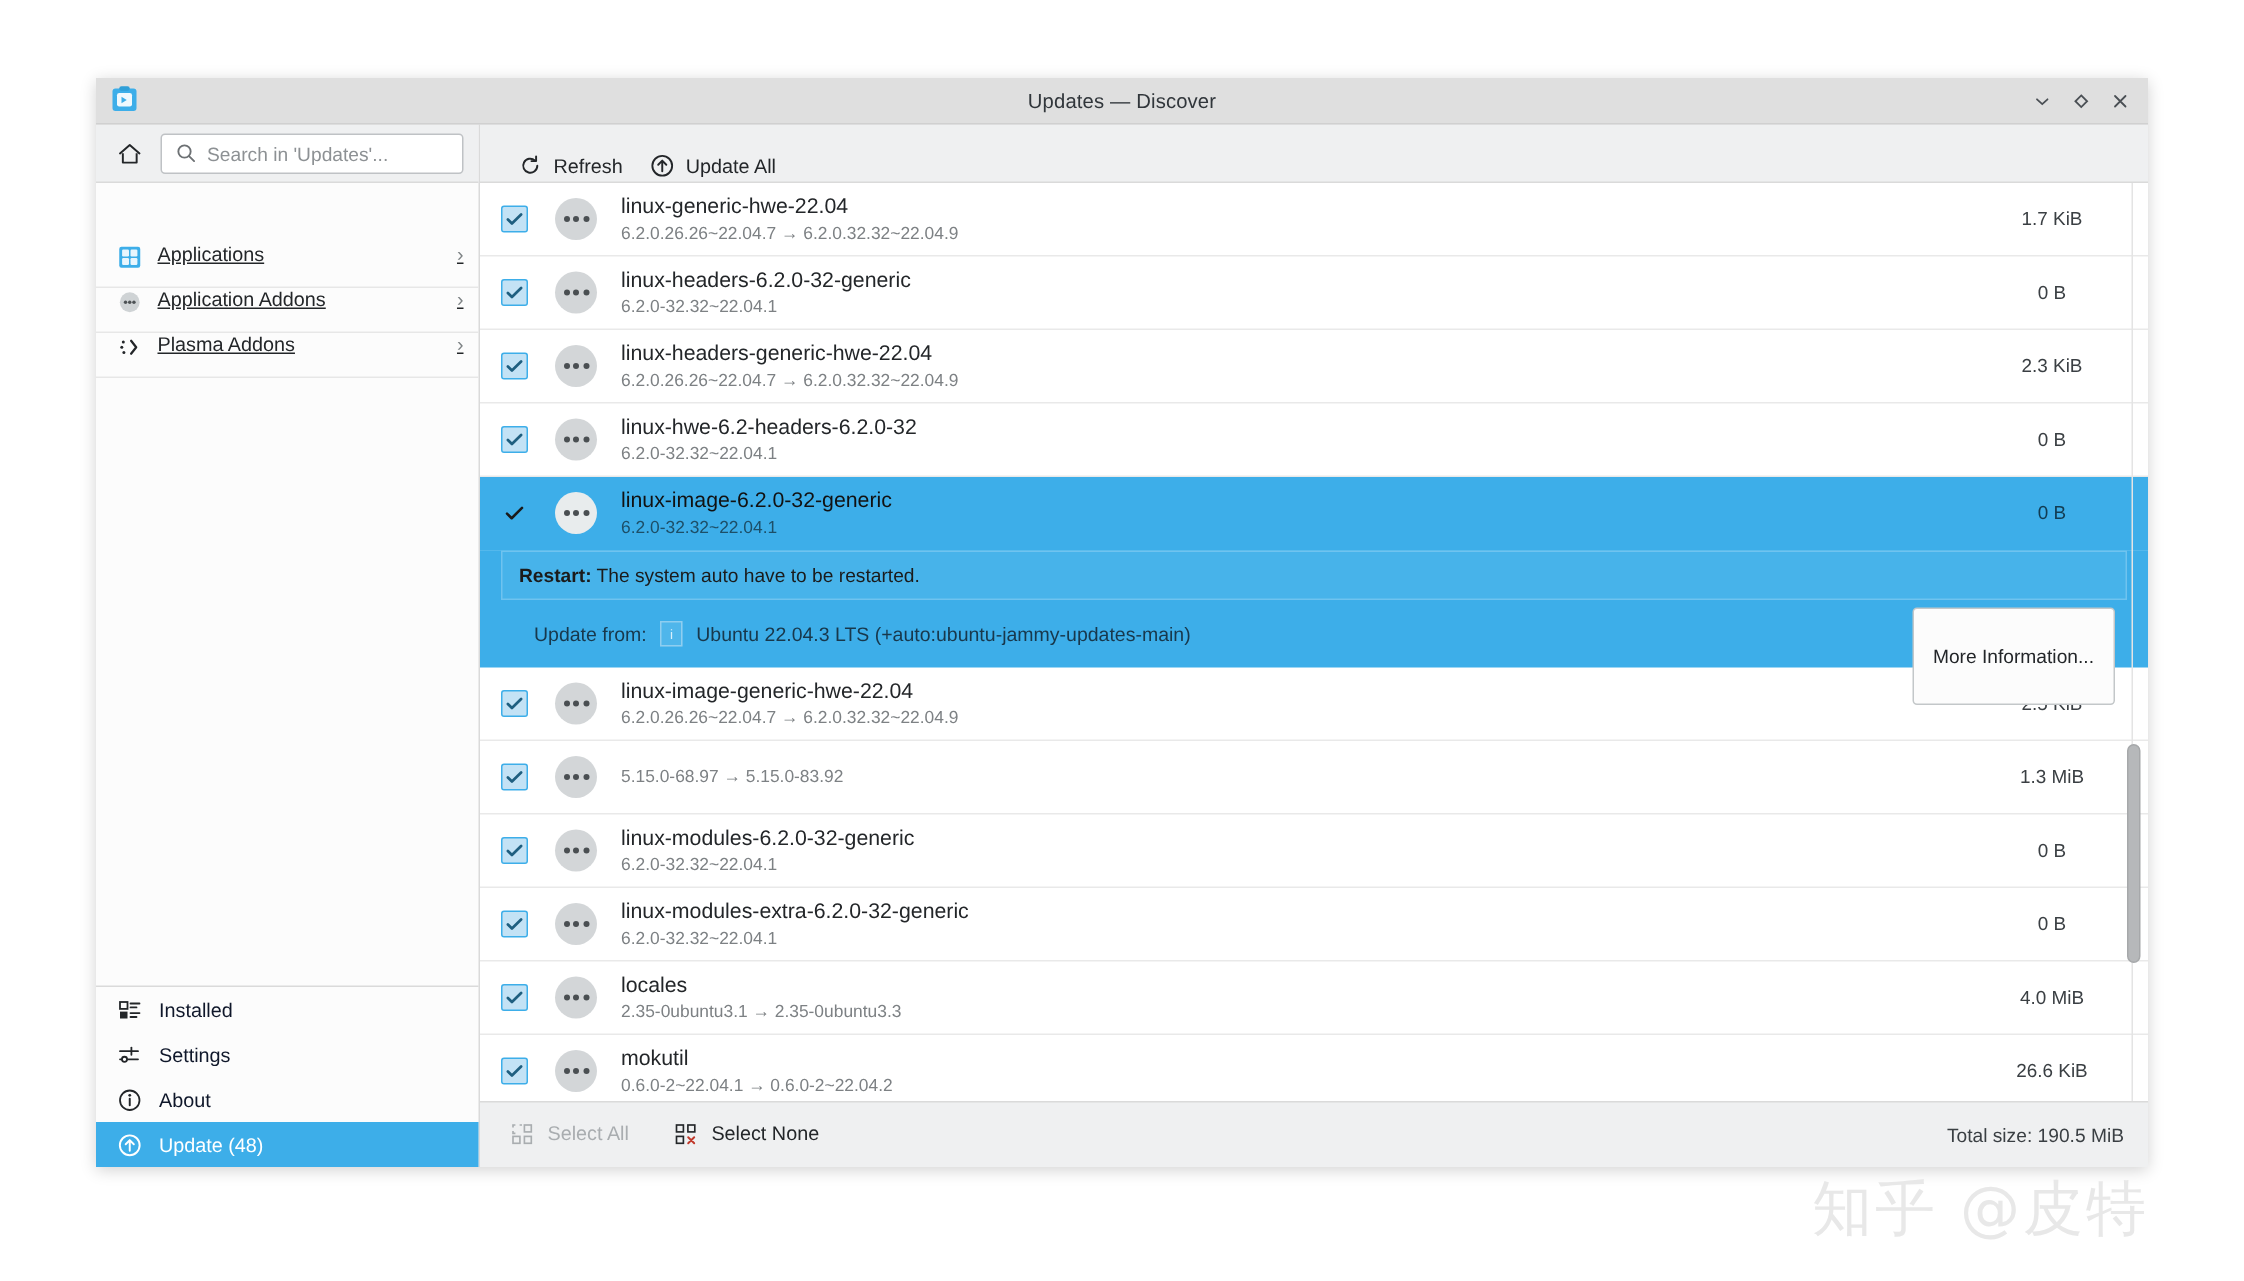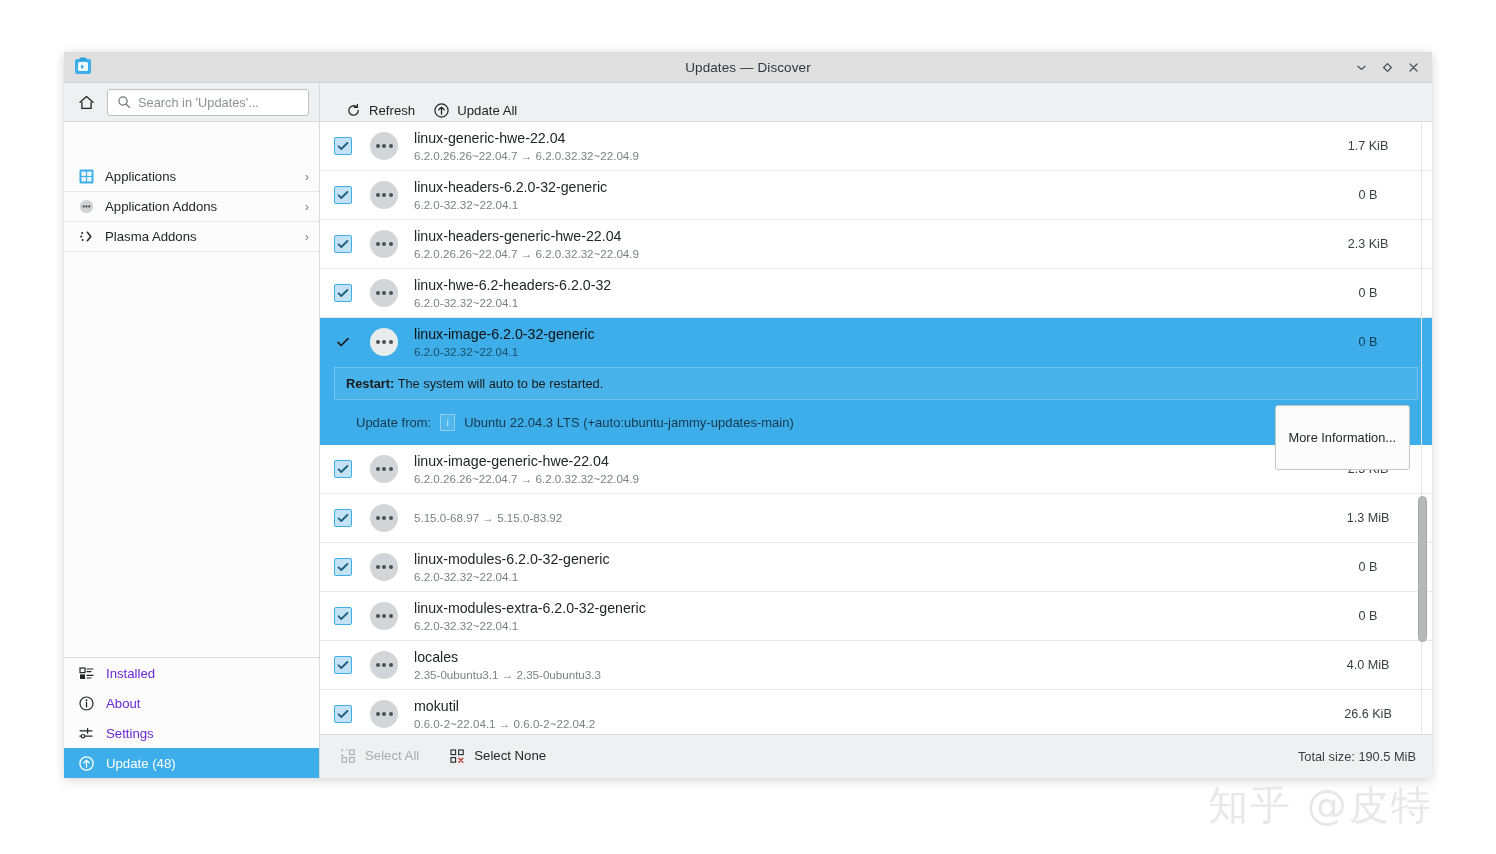--- a/index.html
+++ b/index.html
@@ -67,36 +67,36 @@
   }
   .search-box {
     flex: 1; height: 27px;
     background: #fff; border: 1px solid #bfc2c5; border-radius: 3px;
     display: flex; align-items: center; gap: 7px; padding: 0 9px;
   }
   .search-box .ph { font-size: 12.8px; color: #8d9194; white-space: nowrap; }
 
   .sidebar-list { padding: 0; }
   .side-row {
-    height: 30px; display: flex; align-items: center;
+    height: 30px; display: flex; align-items: flex-start;
     padding: 0 10px 0 13px; gap: 10px;
     border-bottom: 1px solid #e7e7e7;
-    cursor: pointer; font-size: 13.2px; color: #232629;
+    cursor: pointer; font-size: 13.2px; color: #232629; text-decoration: underline;
   }
   .side-row .sicon { width: 18px; height: 18px; flex: 0 0 18px; display: flex; align-items: center; justify-content: center; }
   .side-row .slabel { flex: 1; }
   .side-row .chev { color: #7f8486; font-size: 13px; }
 
   .sidebar-spacer { flex: 1; }
 
   .sidebar-bottom { border-top: 1px solid #dadada; }
   .bot-row {
     height: 30px; display: flex; align-items: center; gap: 11px;
     padding: 0 10px 0 13px;
-    font-size: 13.2px; color: #6d28d9; cursor: pointer;
+    font-size: 13.2px; color: #0f172a; cursor: pointer;
   }
   .bot-row .sicon { width: 18px; height: 18px; flex: 0 0 18px; display: flex; align-items: center; justify-content: center; }
   .bot-row.active { background: #3daee9; color: #fff; }
 
   
   .main { flex: 1; display: flex; flex-direction: column; min-width: 0; background: #fff; }
 
   .main-head {
     height: 39px; flex: 0 0 39px;
     background: #eff0f1; border-bottom: 1px solid #dadada;
@@ -315,38 +315,38 @@
                 <rect x="2" y="9.4" width="5" height="4.6" fill="#232629"></rect>
                 <path d="M9 4h6M9 6.6h4M9 10.4h6M9 13h4" stroke="#232629" stroke-width="1.2" stroke-linecap="round"></path>
               </svg>
             </span>
             <span>Installed</span>
           </div>
 
           <div class="bot-row">
             <span class="sicon">
               <svg width="17" height="17" viewBox="0 0 17 17">
-                <circle cx="8.5" cy="8.5" r="6.5" stroke="#232629" stroke-width="1.2" fill="none"></circle>
-                <circle cx="8.5" cy="5.2" r=".95" fill="#232629"></circle>
-                <path d="M8.5 7.5v4.4" stroke="#232629" stroke-width="1.3" stroke-linecap="round"></path>
-              </svg>
-            </span>
-            <span>About</span>
-          </div>
-
-          <div class="bot-row">
-            <span class="sicon">
-              <svg width="17" height="17" viewBox="0 0 17 17">
                 <path d="M2 5.8h12" stroke="#232629" stroke-width="1.2" stroke-linecap="round"></path>
                 <path d="M2 11.2h12" stroke="#232629" stroke-width="1.2" stroke-linecap="round"></path>
                 <path d="M9.6 3.4v4.8" stroke="#232629" stroke-width="1.2" stroke-linecap="round"></path>
                 <circle cx="5" cy="11.2" r="1.7" stroke="#232629" stroke-width="1.2" fill="#fff"></circle>
               </svg>
             </span>
             <span>Settings</span>
+          </div>
+
+          <div class="bot-row">
+            <span class="sicon">
+              <svg width="17" height="17" viewBox="0 0 17 17">
+                <circle cx="8.5" cy="8.5" r="6.5" stroke="#232629" stroke-width="1.2" fill="none"></circle>
+                <circle cx="8.5" cy="5.2" r=".95" fill="#232629"></circle>
+                <path d="M8.5 7.5v4.4" stroke="#232629" stroke-width="1.3" stroke-linecap="round"></path>
+              </svg>
+            </span>
+            <span>About</span>
           </div>
 
           <div class="bot-row active">
             <span class="sicon">
               <svg width="17" height="17" viewBox="0 0 17 17">
                 <circle cx="8.5" cy="8.5" r="6.6" stroke="#ffffff" stroke-width="1.3" fill="none"></circle>
                 <path d="M8.5 12.2V5.2M5.8 7.8l2.7-2.7 2.7 2.7" stroke="#ffffff" stroke-width="1.3" fill="none" stroke-linecap="round" stroke-linejoin="round"></path>
               </svg>
             </span>
             <span>Update (48)</span>
@@ -456,21 +456,21 @@
                   <i></i>
                   <i></i>
                 </span>
                 <div class="pkg-texts">
                   <div class="pkg-name">linux-image-6.2.0-32-generic</div>
                   <div class="pkg-ver">6.2.0-32.32~22.04.1</div>
                 </div>
                 <div class="pkg-size">0 B</div>
               </div>
               <div class="detail">
-                <div class="restart-bar"><b>Restart:</b> <span>The system will auto to be restarted.</span></div>
+                <div class="restart-bar"><b>Restart:</b> <span>The system auto have to be restarted.</span></div>
                 <div class="origin-row">
                   <span>Update from:</span>
                   <span class="origin-chip">i</span>
                   <span>Ubuntu 22.04.3 LTS (+auto:ubuntu-jammy-updates-main)</span>
                   <div class="more-info-btn">More Information...</div>
                 </div>
               </div>
               <div class="pkg-row">
                 <span class="cb">
                   <svg width="14" height="14" viewBox="0 0 14 14">

